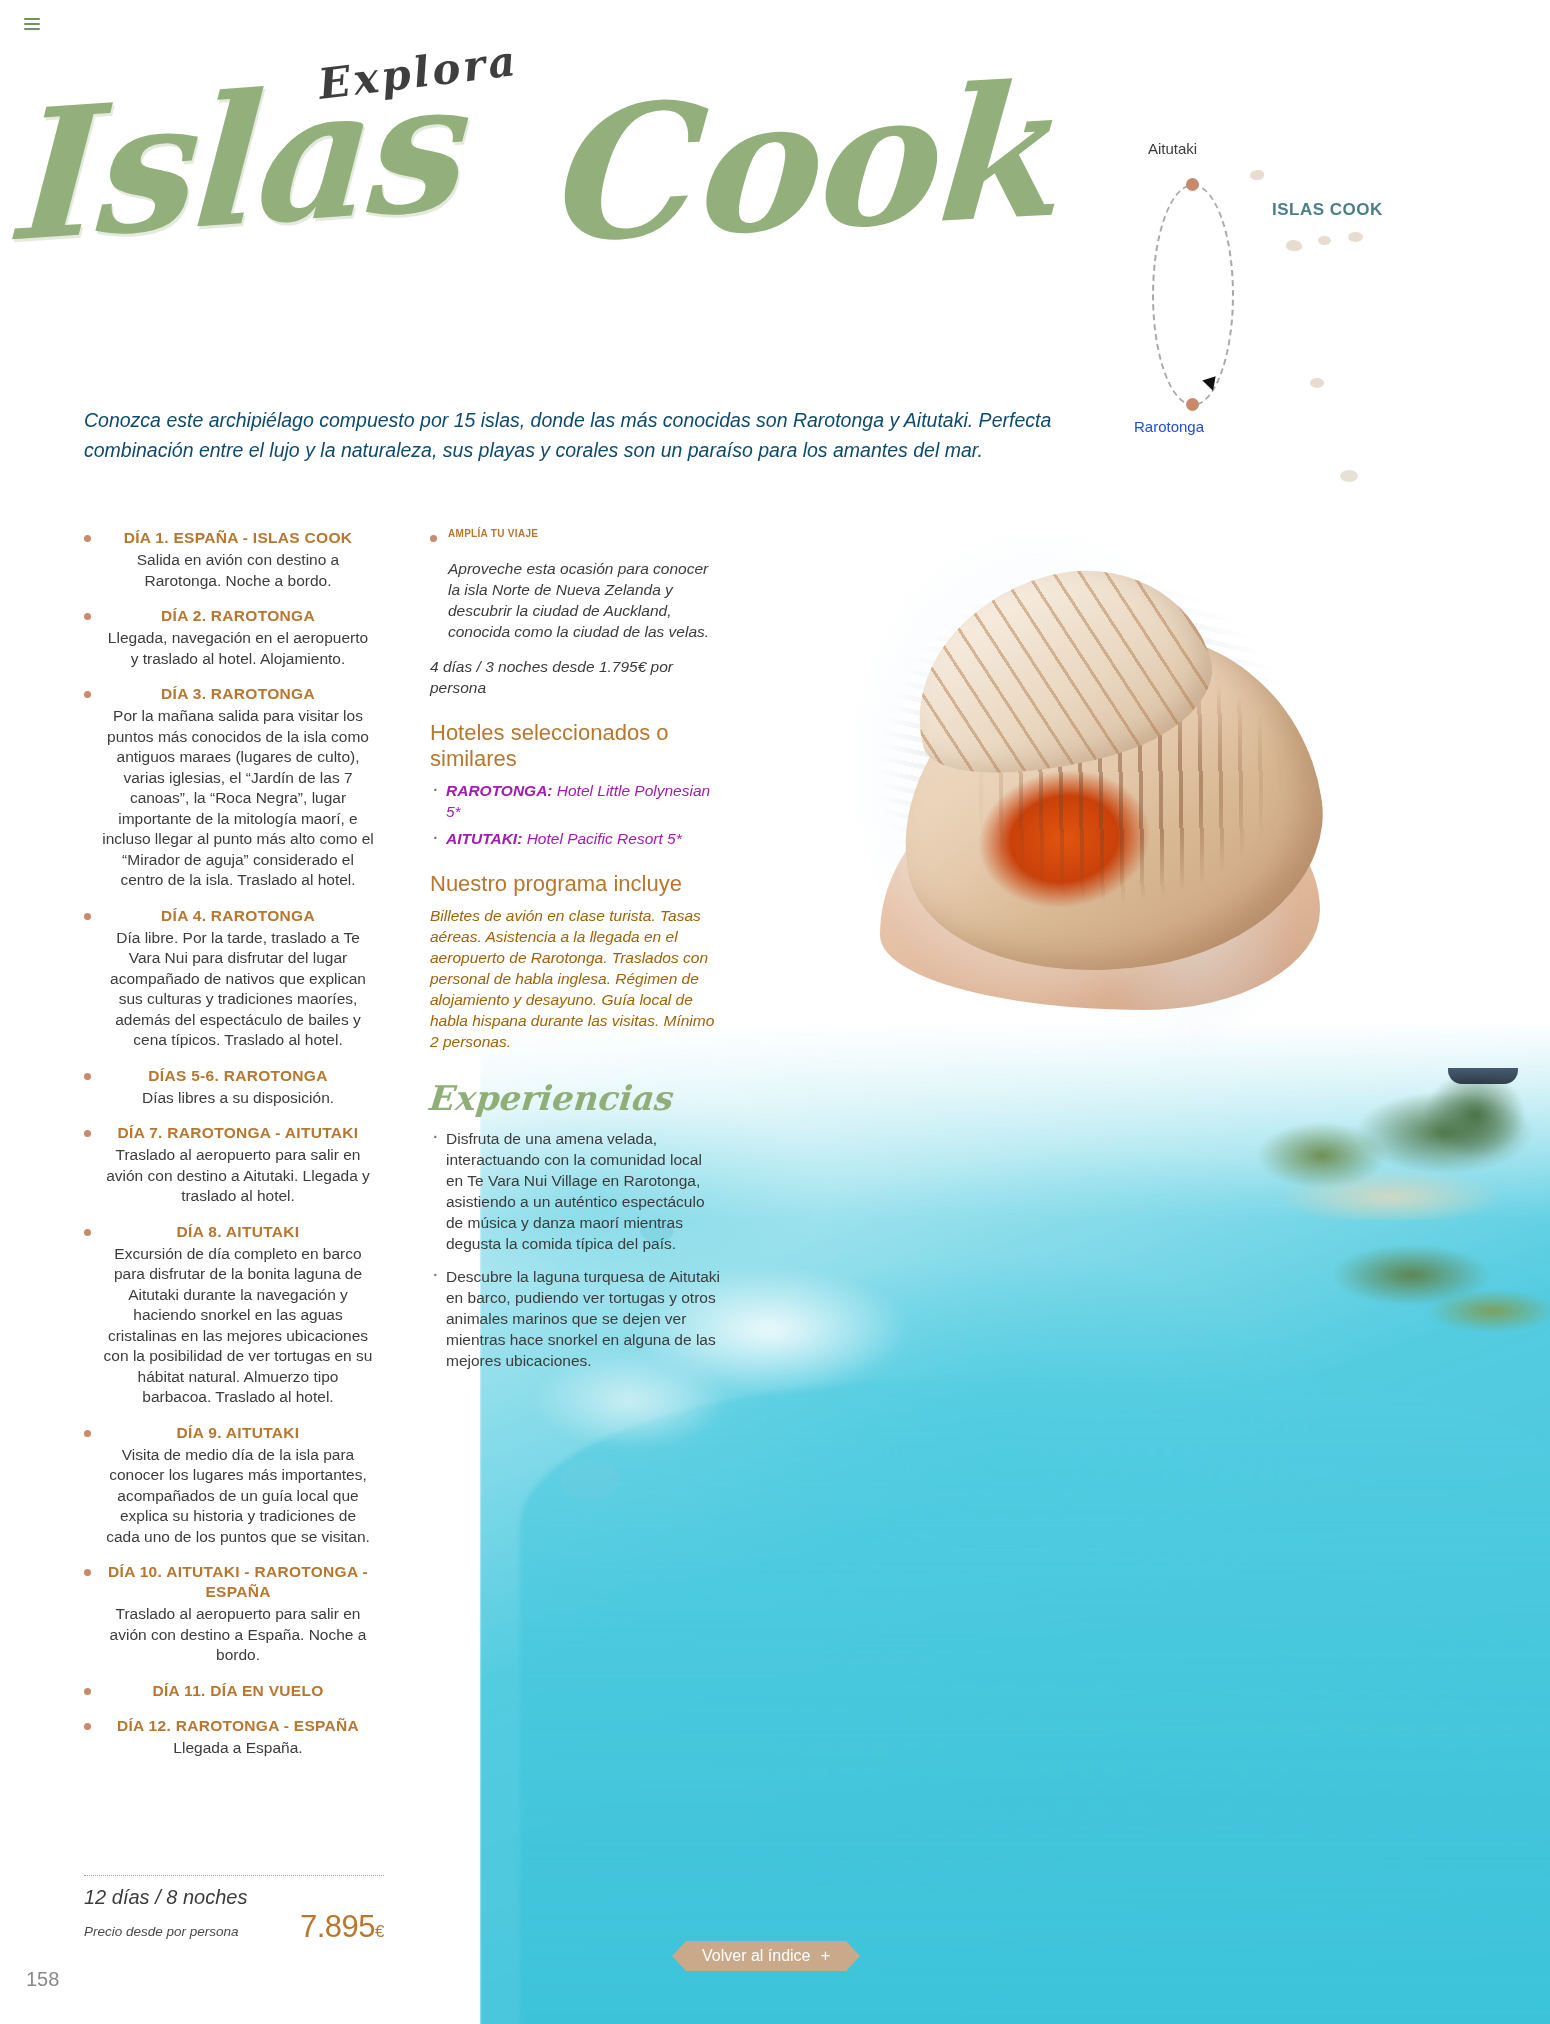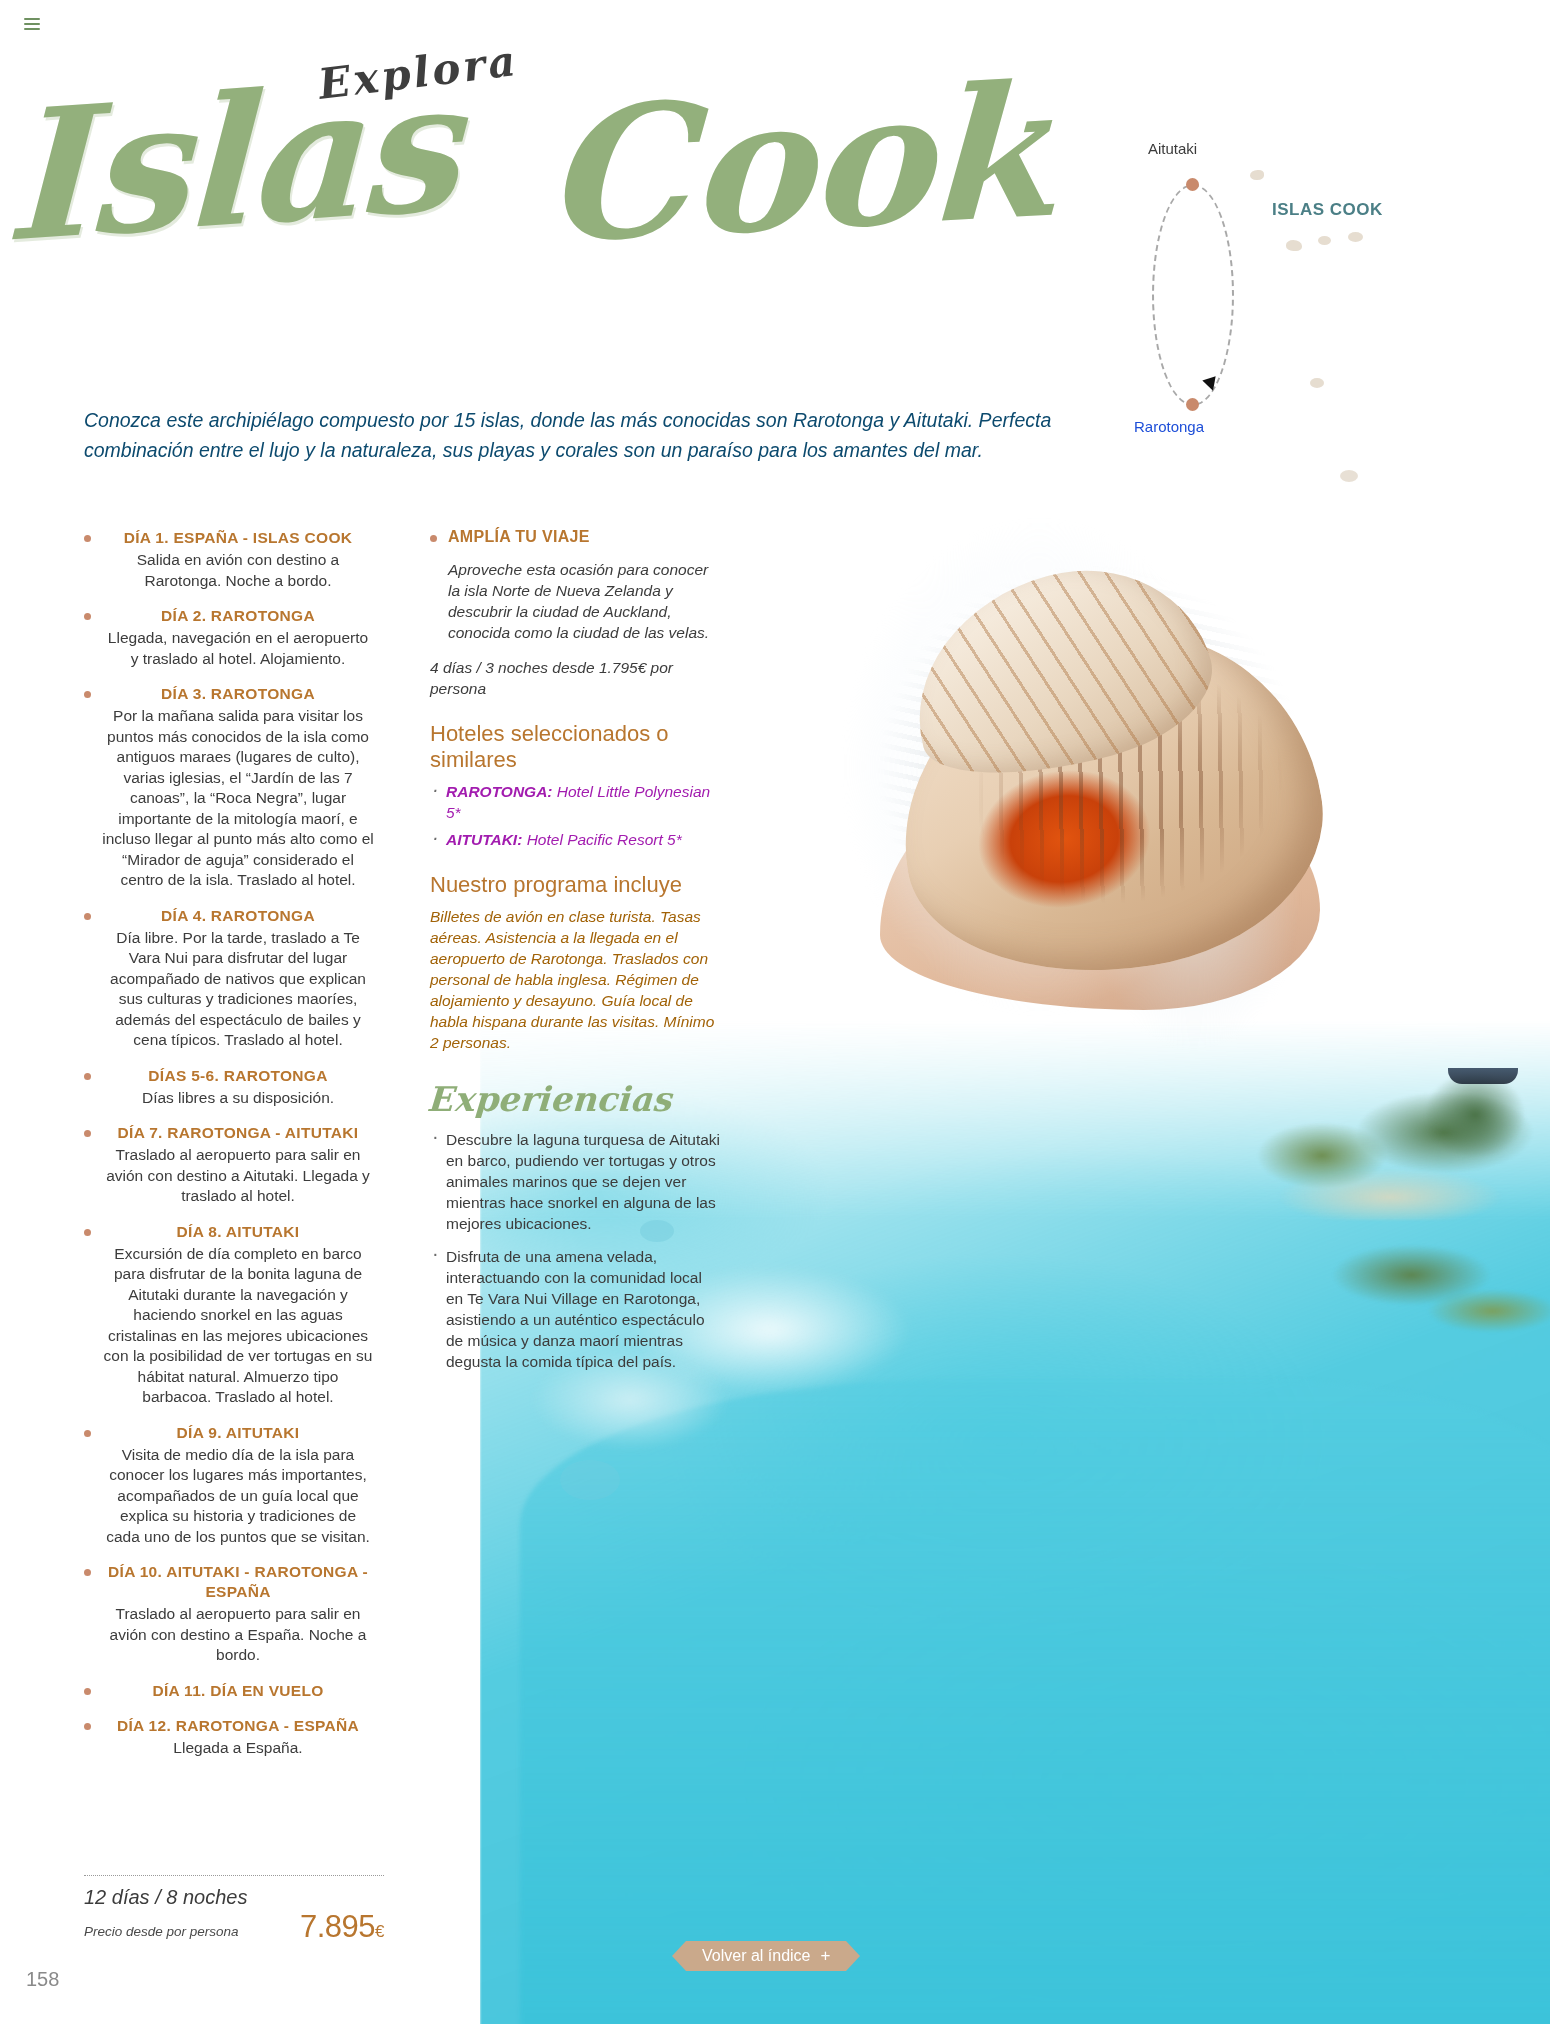--- a/index.html
+++ b/index.html
@@ -213,22 +213,22 @@
     content: ""; position: absolute; left: 0; top: 7px;
     width: 7px; height: 7px; border-radius: 50%; background: #c98a6c;
   }
   .day-title {
     font-size: 15.5px; font-weight: 700; color: #b8762f; letter-spacing: .3px;
     line-height: 20px; margin-bottom: 2px;
   }
   .day-text { font-size: 15.5px; line-height: 20.5px; color: #3c3c3c; }
 
   .amplia-title {
-    font-size: 16px; font-weight: 700; color: #b8762f; letter-spacing: .3px;
-    position: relative; padding-left: 18px; margin-bottom: 13px;
+    font-size: 10px; font-weight: 700; color: #b8762f; letter-spacing: .3px;
+    position: relative; padding-left: 18px; margin-bottom: 19px;
   }
   .amplia-title::before {
     content: ""; position: absolute; left: 0; top: 7px;
     width: 7px; height: 7px; border-radius: 50%; background: #c98a6c;
   }
   .amplia-text {
     padding-left: 18px; font-style: italic; font-size: 15.5px; line-height: 21px; color: #3c3c3c;
   }
   .amplia-price {
     margin-top: 14px; font-style: italic; font-size: 15.5px; line-height: 21px; color: #3c3c3c;
@@ -416,22 +416,22 @@
     <li>
       <b>AITUTAKI:</b><span> Hotel Pacific Resort 5*</span>
     </li>
   </ul>
 
   <div class="section-title">Nuestro programa incluye</div>
   <div class="programa-text">Billetes de avión en clase turista. Tasas aéreas. Asistencia a la llegada en el aeropuerto de Rarotonga. Traslados con personal de habla inglesa. Régimen de alojamiento y desayuno. Guía local de habla hispana durante las visitas. Mínimo 2 personas.</div>
 
   <div class="exp-title">Experiencias</div>
   <ul class="exp-list">
+    <li>Disfruta de una amena velada, interactuando con la comunidad local en Te Vara Nui Village en Rarotonga, asistiendo a un auténtico espectáculo de música y danza maorí mientras degusta la comida típica del país.</li>
     <li>Descubre la laguna turquesa de Aitutaki en barco, pudiendo ver tortugas y otros animales marinos que se dejen ver mientras hace snorkel en alguna de las mejores ubicaciones.</li>
-    <li>Disfruta de una amena velada, interactuando con la comunidad local en Te Vara Nui Village en Rarotonga, asistiendo a un auténtico espectáculo de música y danza maorí mientras degusta la comida típica del país.</li>
   </ul>
 
 </div>
 
 <div class="price-box">
   <div class="price-dur">12 días / 8 noches</div>
   <div class="price-row">
     <div class="price-from">Precio desde por persona</div>
     <div class="price-amount"><span>7.895</span><span class="cur">€</span></div>
   </div>

